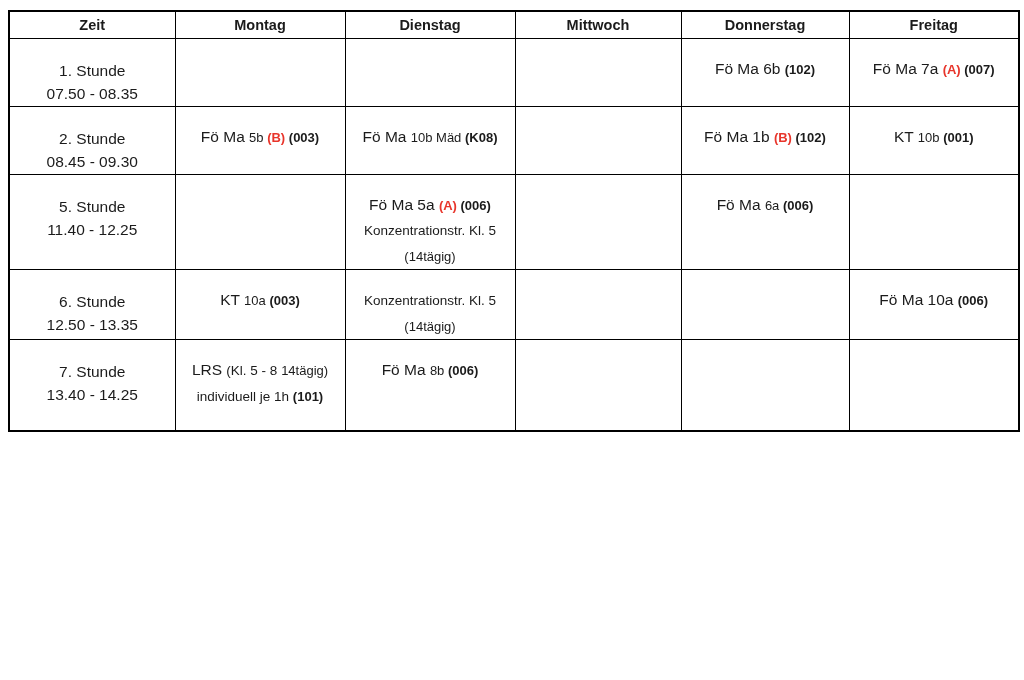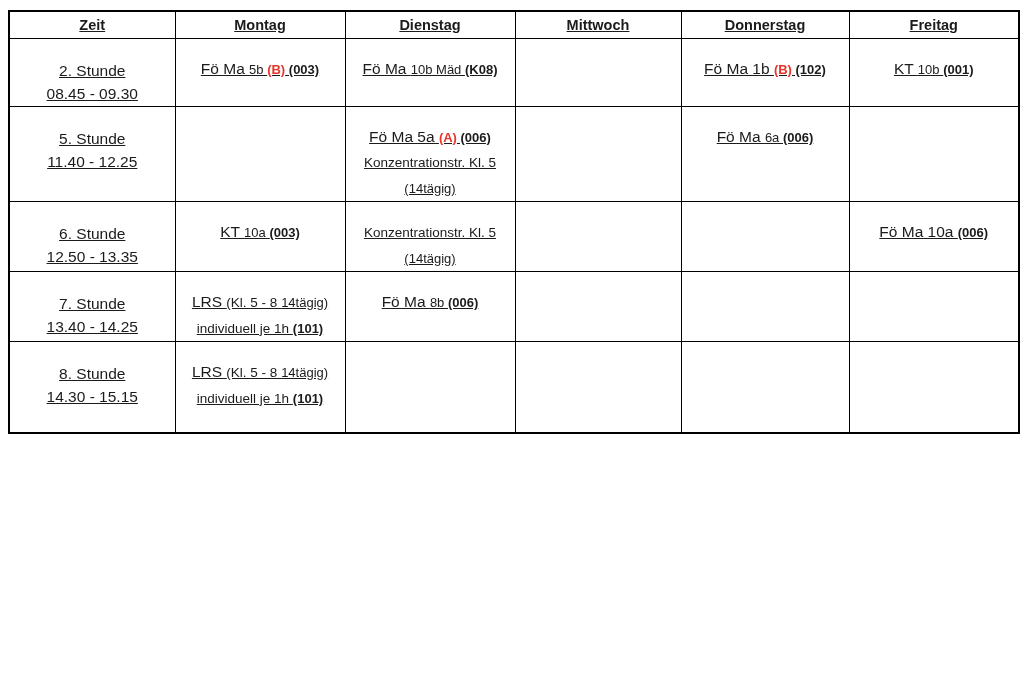--- a/index.html
+++ b/index.html
@@ -4,21 +4,21 @@
 <style>
   :root { --red: #e8352b; --ink: #1b1b1b; }
   * { box-sizing: border-box; }
   html, body { margin: 0; padding: 0; }
   body {
     width: 1024px; height: 680px;
     background: #ffffff;
     font-family: "Liberation Sans", sans-serif;
     color: var(--ink);
   }
-  .page { padding: 10px 6px 0 8px; text-decoration: underline; }
+  .page { padding: 10px 6px 0 8px; }
   table.timetable {
     border-collapse: collapse;
     table-layout: fixed;
     width: 1010px;
     border: 2.5px solid #000;
   }
   th, td {
     border: 1.6px solid #000;
     text-align: center;
     padding: 0;
@@ -70,20 +70,35 @@
         <tr>
           <th>Zeit</th>
           <th>Montag</th>
           <th>Dienstag</th>
           <th>Mittwoch</th>
           <th>Donnerstag</th>
           <th>Freitag</th>
         </tr>
       </thead>
     <tbody>
+        <tr>
+          <td class="zeit-cell">
+            <div>1. Stunde</div>
+            <div>07.50 - 08.35</div>
+          </td>
+          <td class="entry-cell"></td>
+          <td class="entry-cell"></td>
+          <td class="entry-cell"></td>
+          <td class="entry-cell">
+            <div class="line"><span class="seg-base">Fö Ma 6b </span><span class="seg-bold">(102)</span></div>
+          </td>
+          <td class="entry-cell">
+            <div class="line"><span class="seg-base">Fö Ma 7a </span><span class="seg-red">(A)</span><span class="seg-bold"> (007)</span></div>
+          </td>
+        </tr>
         <tr>
           <td class="zeit-cell">
             <div>2. Stunde</div>
             <div>08.45 - 09.30</div>
           </td>
           <td class="entry-cell">
             <div class="line"><span class="seg-base">Fö Ma </span><span class="seg-mid">5b </span><span class="seg-red">(B)</span><span class="seg-bold"> (003)</span></div>
           </td>
           <td class="entry-cell">
             <div class="line"><span class="seg-base">Fö Ma </span><span class="seg-mid">10b Mäd </span><span class="seg-bold">(K08)</span></div>
@@ -140,29 +155,15 @@
             <div class="line"><span class="seg-base">LRS </span><span class="seg-line2">(Kl. 5 - 8 </span><span class="seg-tiny">14tägig)</span></div>
             <div class="line"><span class="seg-line2">individuell je 1h </span><span class="seg-bold">(101)</span></div>
           </td>
           <td class="entry-cell">
             <div class="line"><span class="seg-base">Fö Ma </span><span class="seg-mid">8b </span><span class="seg-bold">(006)</span></div>
           </td>
           <td class="entry-cell"></td>
           <td class="entry-cell"></td>
           <td class="entry-cell"></td>
         </tr>
-        <tr>
-          <td class="zeit-cell">
-            <div>8. Stunde</div>
-            <div>14.30 - 15.15</div>
-          </td>
-          <td class="entry-cell">
-            <div class="line"><span class="seg-base">LRS </span><span class="seg-line2">(Kl. 5 - 8 </span><span class="seg-tiny">14tägig)</span></div>
-            <div class="line"><span class="seg-line2">individuell je 1h </span><span class="seg-bold">(101)</span></div>
-          </td>
-          <td class="entry-cell"></td>
-          <td class="entry-cell"></td>
-          <td class="entry-cell"></td>
-          <td class="entry-cell"></td>
-        </tr>
       </tbody>
   </table>
 </div>
 
 </body></html>

